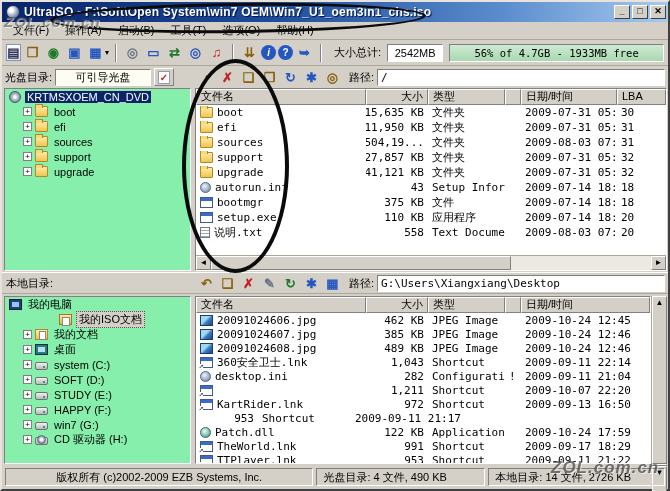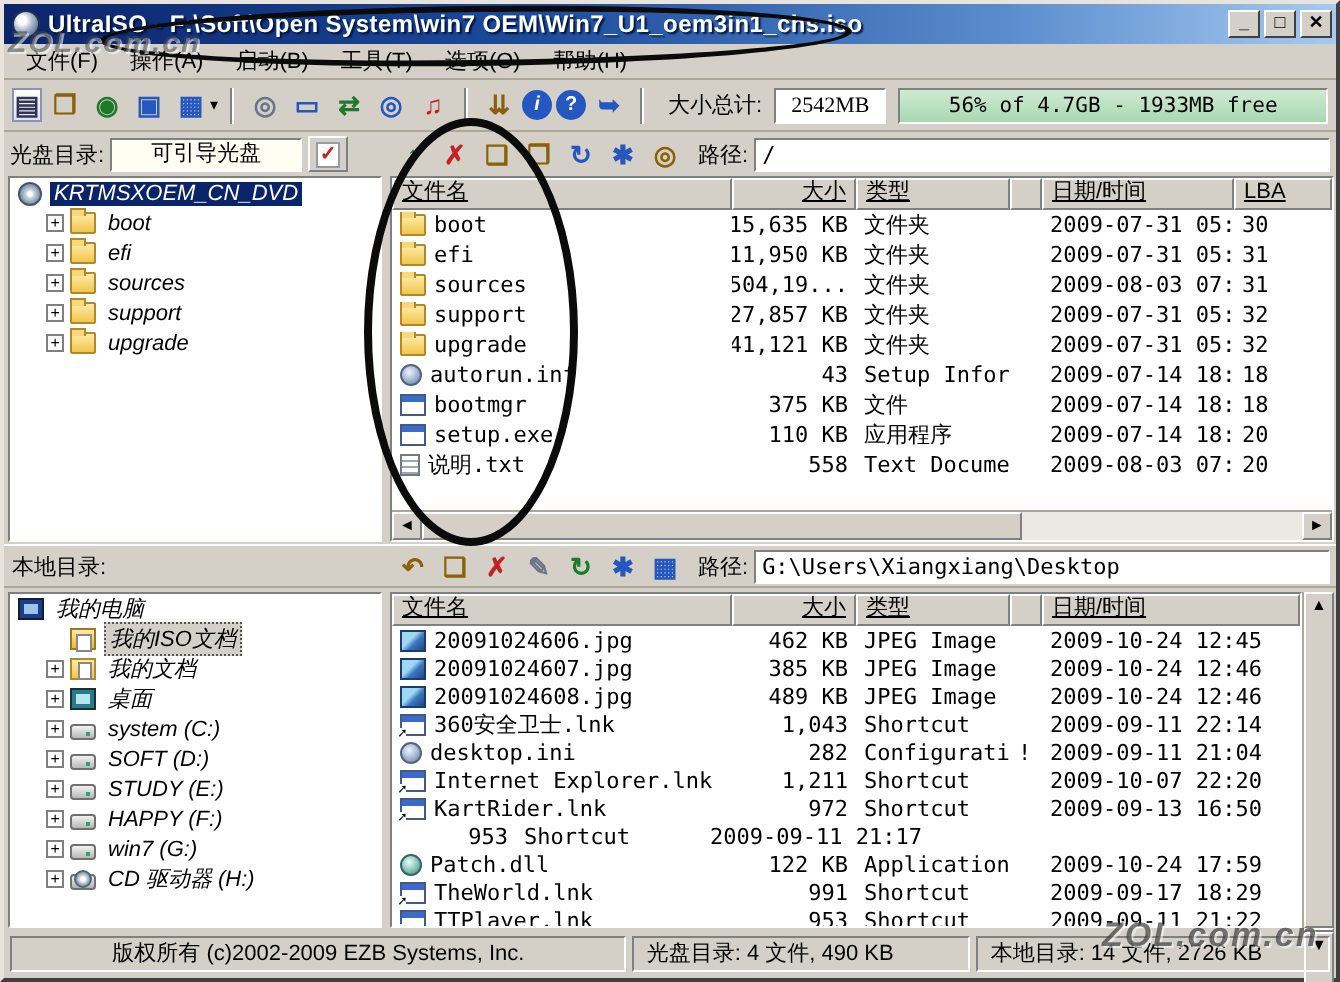--- a/index.html
+++ b/index.html
@@ -36,21 +36,21 @@
   .g-doc   { color:#335; background:linear-gradient(#ffffff,#dde4f2); border:1px solid #8894b8 !important; width:15px; height:17px; }
   .g-gold  { color:#8a6108; }
   .g-blue  { color:#2458c0; }
   .g-green { color:#1d7a2a; }
   .g-red   { color:#c42222; }
   .g-silver{ color:#6a7686; }
   .g-round { background:#2458c0; color:#fff; border-radius:50%; width:15px; height:15px; font-size:10px; font-style:italic; }
   .g-roundq{ background:#2458c0; color:#fff; border-radius:50%; width:15px; height:15px; font-size:10px; }
   .size-label { margin-left:6px; white-space:nowrap; }
   .size-box { width:62px; height:18px; background:#fff; border:1px solid; border-color:#808080 #fff #fff #808080;
-    text-align:center; line-height:16px; font-family:Liberation Serif, serif; font-size:11px; margin:0 4px; }
+    text-align:center; line-height:16px; font-family:Liberation Sans, sans-serif; font-size:11px; margin:0 4px; }
   .cap-bar { width:238px; height:18px; border:1px solid; border-color:#808080 #fff #fff #808080;
     background:linear-gradient(#cfead2,#a8d8b0); text-align:center; line-height:16px;
     font-family:"DejaVu Sans Mono",monospace; font-size:10.5px; white-space:nowrap; overflow:hidden; }
 
   
   .topsplit { height:206px; flex:none; display:flex; }
   .bottomsplit { height:171px; flex:none; display:flex; }
   .leftcol { width:192px; flex:none; display:flex; flex-direction:column; border-right:2px solid #d4d0c8; }
   .rightcol { flex:1; display:flex; flex-direction:column; min-width:0; }
 
@@ -59,39 +59,39 @@
     text-align:center; line-height:15px; }
   .mini-btn { width:20px; height:18px; background:#d4d0c8; border:1px solid; border-color:#fff #808080 #808080 #fff;
     display:flex; align-items:center; justify-content:center; font-size:11px; font-weight:bold; }
   .chk-red { color:#c42222; background:#fff; border:1px solid #99a; width:12px; height:13px; font-size:10px;
     display:inline-flex; align-items:center; justify-content:center; }
   .path-label { white-space:nowrap; margin-left:4px; }
   .path-box { flex:1; height:17px; background:#fff; border:1px solid; border-color:#808080 #fff #fff #808080;
     font-family:"DejaVu Sans Mono",monospace; font-size:11px; line-height:15px; padding:0 3px;
     white-space:nowrap; overflow:hidden; }
 
-  .whitebox { flex:1; background:#ffffff; border:1px solid; border-color:#808080 #fff #fff #808080;
-    margin:0 1px 1px 2px; overflow:hidden; position:relative;font-style:italic; }
+  .whitebox { flex:1; background:#86efac; border:1px solid; border-color:#808080 #fff #fff #808080;
+    margin:0 1px 1px 2px; overflow:hidden; position:relative; }
 
   
   .trow { height:15px; display:flex; align-items:center; white-space:nowrap; font-size:11px; }
   .expander { width:9px; height:9px; flex:none; border:1px solid #808080; background:#fff; color:#000;
     font-size:8px; line-height:7px; text-align:center; margin-right:3px; }
   .tspace { width:12px; flex:none; }
   .tlabel { padding:0 2px; }
   .tlabel.sel-active { background:#0a246a; color:#fff; }
   .tlabel.sel-inactive { background:#d4d0c8; border:1px dotted #555; }
 
   
   .listwrap { flex:1; display:flex; min-height:0; margin:0 1px 1px 1px; }
   .listmain { flex:1; display:flex; flex-direction:column; min-width:0;
     background:#fff; border:1px solid; border-color:#808080 #fff #fff #808080; }
   .lhead { display:flex; flex:none; height:16px; background:#d4d0c8; }
   .hcell { border:1px solid; border-color:#fff #808080 #808080 #fff; padding:0 4px; line-height:13px;
-    white-space:nowrap; overflow:hidden; flex:none;text-decoration:underline; }
+    white-space:nowrap; overflow:hidden; flex:none; }
   .rows { flex:1; overflow:hidden; font-family:"DejaVu Sans Mono",monospace; font-size:11px; }
   .frow { display:flex; align-items:center; white-space:nowrap; }
   .topsplit .frow { height:15px; }
   .bottomsplit .frow { height:14px; }
   .cell { padding:0 4px; overflow:hidden; flex:none; display:flex; align-items:center; }
   .c-name { width:170px; } .c-size { width:62px; justify-content:flex-end; }
   .c-type { width:77px; } .c-attr { width:16px; } .c-date { width:96px; } .c-lba { flex:1; min-width:0; }
   .bottomsplit .c-date { flex:1; }
 
   
@@ -400,21 +400,21 @@
     </div>
   </div>
 
   <div class="bottomsplit">
     <div class="leftcol">
       <div class="whitebox" style="margin-top:2px;">
           <div class="trow" style="padding-left: 4px;">
             <span class="fic f-computer"></span>
             <span class="tlabel">我的电脑</span>
           </div>
-          <div class="trow" style="padding-left: 18px;">
+          <div class="trow" style="padding-left: 18px; margin-left: 24px;">
             <span class="tspace"></span>
             <span class="fic f-folder-iso"></span>
             <span class="tlabel sel-inactive">我的ISO文档</span>
           </div>
           <div class="trow" style="padding-left: 18px;">
             <span class="expander">+</span>
             <span class="fic f-mydocs"></span>
             <span class="tlabel">我的文档</span>
           </div>
           <div class="trow" style="padding-left: 18px;">
@@ -511,21 +511,20 @@
                   <span>desktop.ini</span>
                 </span>
                 <span class="cell c-size">282</span>
                 <span class="cell c-type">Configuration S...</span>
                 <span class="cell c-attr">!</span>
                 <span class="cell c-date">2009-09-11 21:04</span>
               </div>
               <div class="frow">
                 <span class="cell c-name">
                   <span class="fic f-lnk"></span>
-                  <span>Internet Explorer.lnk</span>
                 </span>
                 <span class="cell c-size">1,211</span>
                 <span class="cell c-type">Shortcut</span>
                 <span class="cell c-attr"></span>
                 <span class="cell c-date">2009-10-07 22:20</span>
               </div>
               <div class="frow">
                 <span class="cell c-name">
                   <span class="fic f-lnk"></span>
                   <span>KartRider.lnk</span>

